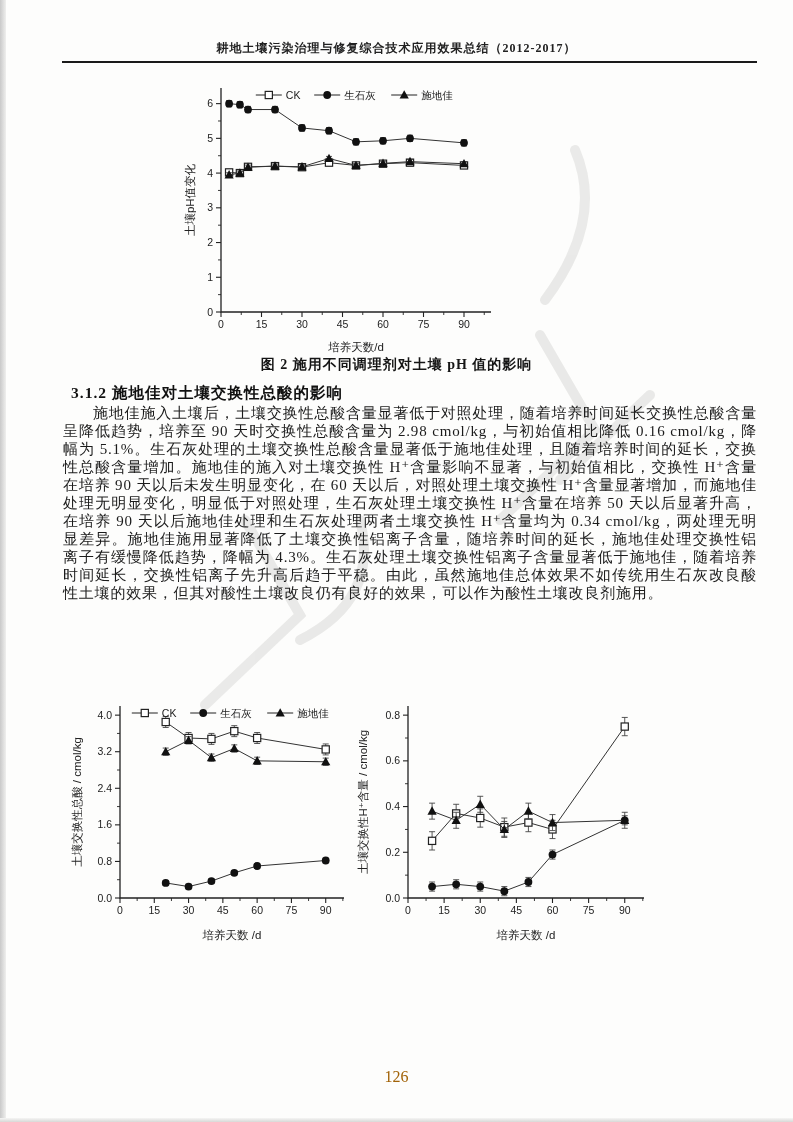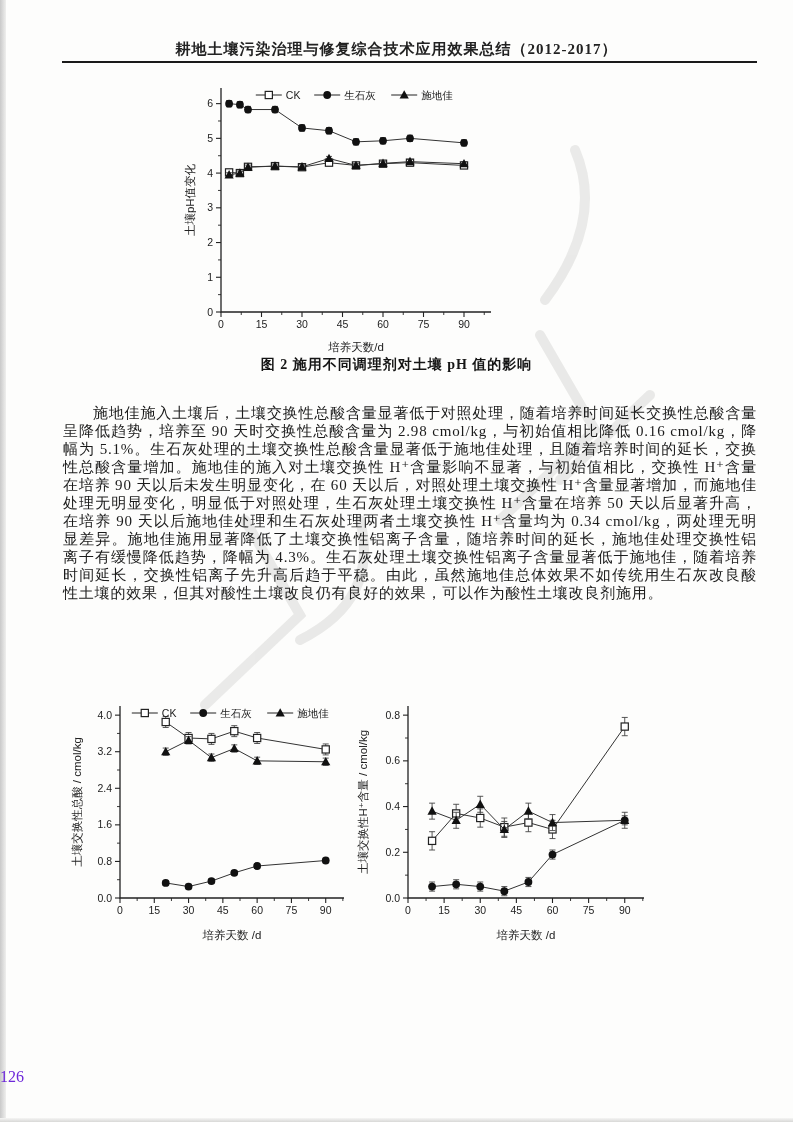--- a/index.html
+++ b/index.html
@@ -8,21 +8,21 @@
     margin:0 auto;overflow:hidden;
     font-family:"Liberation Serif","DejaVu Serif",serif;color:#1c1c1c;
   }
   .edge-strip{position:absolute;left:0;top:0;width:6px;height:100%;
     background:linear-gradient(90deg,#c9c9c9,#efefee);}
   .bottom-strip{position:absolute;left:0;bottom:0;width:100%;height:4px;
     background:linear-gradient(0deg,#d8d8d6,#f5f5f4);}
   .watermark{position:absolute;left:0;top:0;pointer-events:none;}
   .header-title{
     position:absolute;top:40px;left:0;width:100%;text-align:center;
-    font-size:15px;font-weight:600;letter-spacing:1px;color:#222;
+    font-size:12px;font-weight:600;letter-spacing:1px;color:#222;
   }
   .header-rule{position:absolute;top:61px;left:62px;width:695px;height:2px;background:#1a1a1a;}
   .chart{position:absolute;}
   .chart svg text{font-family:"Liberation Sans","DejaVu Sans",sans-serif;fill:#222;}
   .chart-top{left:183px;top:76px;width:334px;height:282px;}
   .chart-left{left:70px;top:696px;width:288px;height:250px;}
   .chart-right{left:356px;top:696px;width:308px;height:250px;}
   .caption{
     position:absolute;top:356px;left:0;width:100%;text-align:center;
     font-size:14px;font-weight:bold;color:#151515;letter-spacing:1px;
@@ -30,22 +30,22 @@
   .heading{
     position:absolute;top:383px;left:71px;font-size:15.5px;font-weight:bold;
     color:#111;letter-spacing:1px;
   }
   .para{
     position:absolute;top:404px;left:63px;width:694px;
     font-size:15px;line-height:18px;letter-spacing:0.8px;
     text-align:justify;text-justify:inter-character;text-indent:2em;color:#1b1b1b;
   }
   .pageno{
-    position:absolute;top:1068px;left:0;width:100%;text-align:left;
-    font-size:16px;color:#6d28d9;
+    position:absolute;top:1068px;left:0;width:100%;text-align:center;
+    font-size:16px;color:#a16207;
   }
 </style>
 </head>
 <body>
 
 <div class="page">
 
   <div class="edge-strip"></div>
   <div class="bottom-strip"></div>
 
@@ -236,20 +236,21 @@
         <line x1="131.2" y1="19" x2="157.2" y2="19" stroke="#222" stroke-width="1"></line>
         <circle cx="144.2" cy="19" r="3.9" fill="#111"></circle>
         <text x="161.2" y="22.8" font-size="10.5">生石灰</text>
         <line x1="208.2" y1="19" x2="234.2" y2="19" stroke="#222" stroke-width="1"></line>
         <path d="M221.2,14.2 L225.79999999999998,22.6 L216.6,22.6 Z" fill="#111"></path>
         <text x="238.2" y="22.8" font-size="10.5">施地佳</text>
       </svg></div>
 
   <div class="caption">图 2 施用不同调理剂对土壤 pH 值的影响</div>
 
+  <div class="heading">3.1.2 施地佳对土壤交换性总酸的影响</div>
 
   <div class="para">施地佳施入土壤后，土壤交换性总酸含量显著低于对照处理，随着培养时间延长交换性总酸含量呈降低趋势，培养至 90 天时交换性总酸含量为 2.98 cmol/kg，与初始值相比降低 0.16 cmol/kg，降幅为 5.1%。生石灰处理的土壤交换性总酸含量显著低于施地佳处理，且随着培养时间的延长，交换性总酸含量增加。施地佳的施入对土壤交换性 H⁺含量影响不显著，与初始值相比，交换性 H⁺含量在培养 90 天以后未发生明显变化，在 60 天以后，对照处理土壤交换性 H⁺含量显著增加，而施地佳处理无明显变化，明显低于对照处理，生石灰处理土壤交换性 H⁺含量在培养 50 天以后显著升高，在培养 90 天以后施地佳处理和生石灰处理两者土壤交换性 H⁺含量均为 0.34 cmol/kg，两处理无明显差异。施地佳施用显著降低了土壤交换性铝离子含量，随培养时间的延长，施地佳处理交换性铝离子有缓慢降低趋势，降幅为 4.3%。生石灰处理土壤交换性铝离子含量显著低于施地佳，随着培养时间延长，交换性铝离子先升高后趋于平稳。由此，虽然施地佳总体效果不如传统用生石灰改良酸性土壤的效果，但其对酸性土壤改良仍有良好的效果，可以作为酸性土壤改良剂施用。</div>
 
   <div class="chart chart-left"><svg width="288" height="250" viewBox="0 0 288 250">
         <path d="M50,10 L50,202 L274,202" fill="none" stroke="#222" stroke-width="1.3"></path>
         <line x1="50" y1="202" x2="50" y2="207" stroke="#222" stroke-width="1.1"></line>
         <text x="50" y="218" font-size="10.5" text-anchor="middle">0</text>
         <line x1="67.14285714285714" y1="202" x2="67.14285714285714" y2="205" stroke="#222" stroke-width="0.9"></line>
         <line x1="84.28571428571428" y1="202" x2="84.28571428571428" y2="207" stroke="#222" stroke-width="1.1"></line>
         <text x="84.28571428571428" y="218" font-size="10.5" text-anchor="middle">15</text>

